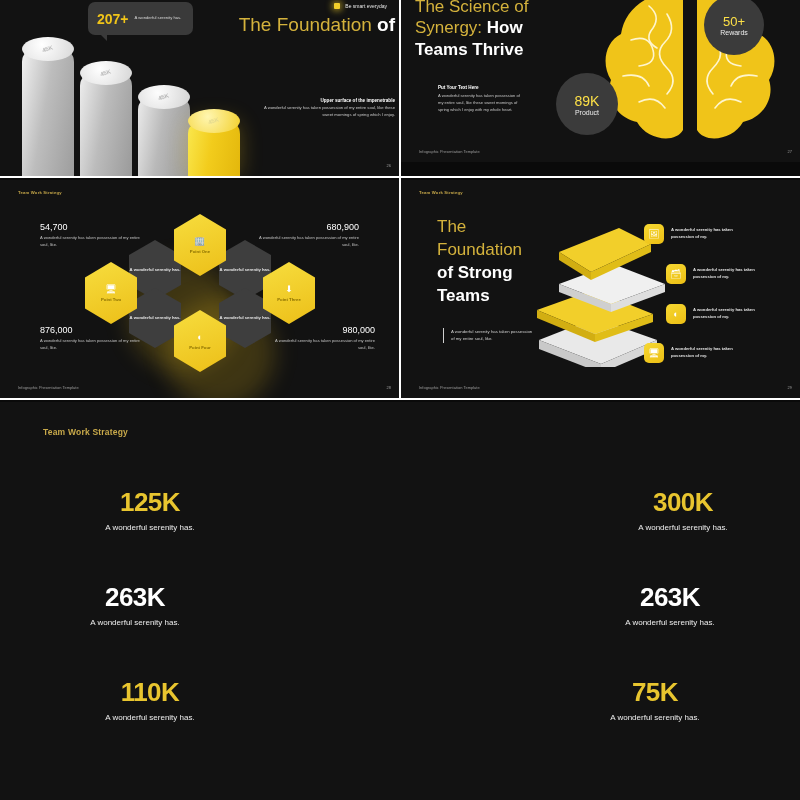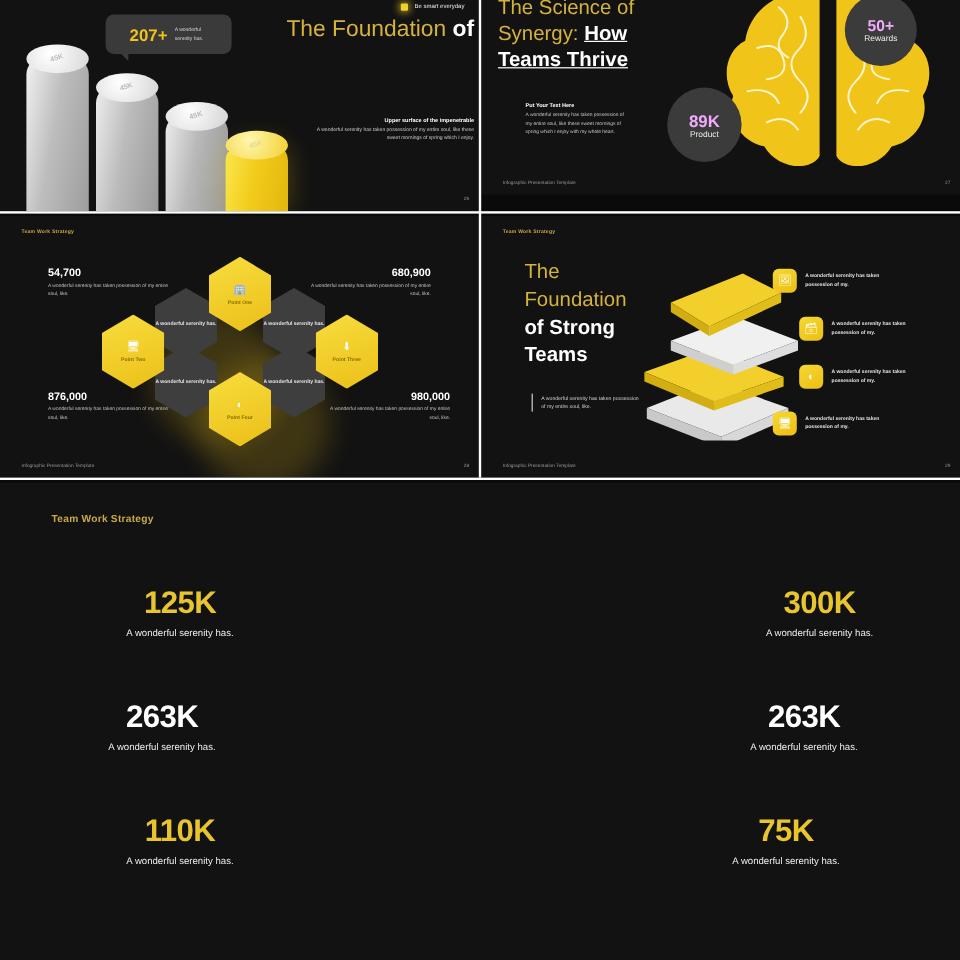--- a/index.html
+++ b/index.html
@@ -21,23 +21,23 @@
   
   .eyebrow { position:absolute; color:#c8a94a; font-weight:bold; letter-spacing:.2px; }
   .footer-l { position:absolute; color:#9a9a9a; }
   .footer-r { position:absolute; color:#9a9a9a; }
 
   
   .s1 .be-smart { position:absolute; right:12px; top:3px; display:flex; align-items:center; gap:5px;
                   color:#e9e9e9; font-size:5px; }
   .s1 .be-dot { width:6px;height:6px;background:#f2cf2a;border-radius:1px;
                 box-shadow:0 0 6px 2px rgba(242,207,42,.55); }
-  .s1 .callout { position:absolute; left:88px; top:12px; width:105px; height:33px;
+  .s1 .callout { position:absolute; left:88px; top:2px; width:105px; height:33px;
                  background:#3a3a3a; border-radius:7px; display:flex; align-items:center;
-                 padding:0 20px; gap:6px; }
+                 padding:0 9px; gap:6px; }
   .s1 .callout:after{ content:""; position:absolute; left:12px; bottom:-6px; width:0;height:0;
                  border-left:7px solid transparent;border-right:0 solid transparent;
                  border-top:7px solid #3a3a3a; }
   .s1 .callout .big { color:#f0c419; font-size:14px; font-weight:bold; }
   .s1 .callout .sm  { color:#d8d8d8; font-size:4.2px; line-height:1.45; }
   .s1 .title { position:absolute; left:225px; top:14px; width:170px; text-align:right;
                font-size:19px; line-height:1.18; }
   .s1 .title .y { color:#d4b23c; font-weight:normal;}
   .s1 .title .w { color:#ffffff; font-weight:bold;}
   .s1 .sub-h { position:absolute; right:4px; top:98px; width:135px; text-align:right;
@@ -48,46 +48,46 @@
   .bar .cap { position:absolute; left:50%; transform:translateX(-50%); top:-11px;
               width:100%; height:24px; border-radius:50%;
               display:flex; align-items:center; justify-content:center;
               font-size:6px; font-weight:bold; }
   .bar .cap span { transform:rotate(-18deg); }
 
   
   .s2 .title { position:absolute; left:14px; top:-4px; width:180px;
                font-size:17px; line-height:1.25; }
   .s2 .title .y { color:#d4b23c; }
-  .s2 .title .w { color:#fff; font-weight:bold;text-decoration:underline; }
+  .s2 .title .w { color:#fff; font-weight:bold; }
   .s2 .ph { position:absolute; left:37px; top:85px; color:#fff; font-size:4.6px; font-weight:bold; }
   .s2 .pb { position:absolute; left:37px; top:93px; width:82px; color:#c6c6c6;
             font-size:4.1px; line-height:1.65; }
   .s2 .circ { position:absolute; border-radius:50%; background:#3b3b3b;
               display:flex; flex-direction:column; align-items:center; justify-content:center; }
-  .s2 .circ .n { color:#f0abfc; font-weight:bold; }
+  .s2 .circ .n { color:#fde047; font-weight:normal; }
   .s2 .circ .l { color:#ededed; }
   .s2 .c-prod { left:155px; top:73px; width:62px; height:62px; }
   .s2 .c-prod .n { font-size:14px; } .s2 .c-prod .l { font-size:7px; }
   .s2 .c-rew  { left:303px; top:-5px; width:60px; height:60px; }
   .s2 .c-rew .n { font-size:13px; } .s2 .c-rew .l { font-size:7px; }
 
   
   .hexwrap { position:absolute; left:85px; top:30px; width:230px; height:160px; }
   .hex { position:absolute; clip-path:polygon(50% 0%,100% 25%,100% 75%,50% 100%,0% 75%,0% 25%);
          display:flex; flex-direction:column; align-items:center; justify-content:center; }
   .hex.y { background:linear-gradient(160deg,#f7dd3e,#ecbf18); }
   .hex.g { background:#3e3e3e; }
   .hex .hlabel { font-size:4.3px; font-weight:bold; color:#8a6f00; margin-top:3px; }
   .hex .gtext { font-size:4.2px; color:#e6e6e6; text-align:center; line-height:1.5; font-weight:bold;}
   .hex .ico { font-size:9px; color:#fff; line-height:1; }
   .glow { position:absolute; border-radius:50%; background:rgba(240,196,25,.20);
           filter:blur(11px); }
   .s3 .stat { position:absolute; }
-  .s3 .stat .n { color:#ffffff; font-size:9px; font-weight:bold; }
+  .s3 .stat .n { color:#ffffff; font-size:9px; font-weight:normal; }
   .s3 .stat .d { color:#c3c3c3; font-size:4.1px; line-height:1.6; margin-top:3px; width:104px;}
   .s3 .stat.r { text-align:right; }
   .s3 .stat.r .d { margin-left:auto; }
 
   
   .s4 .title { position:absolute; left:36px; top:36px; width:130px;
                font-size:17px; line-height:1.35; }
   .s4 .title .y { color:#d4b23c; }
   .s4 .title .w { color:#fff; font-weight:bold; }
   .s4 .quote { position:absolute; left:42px; top:148px; width:92px;

